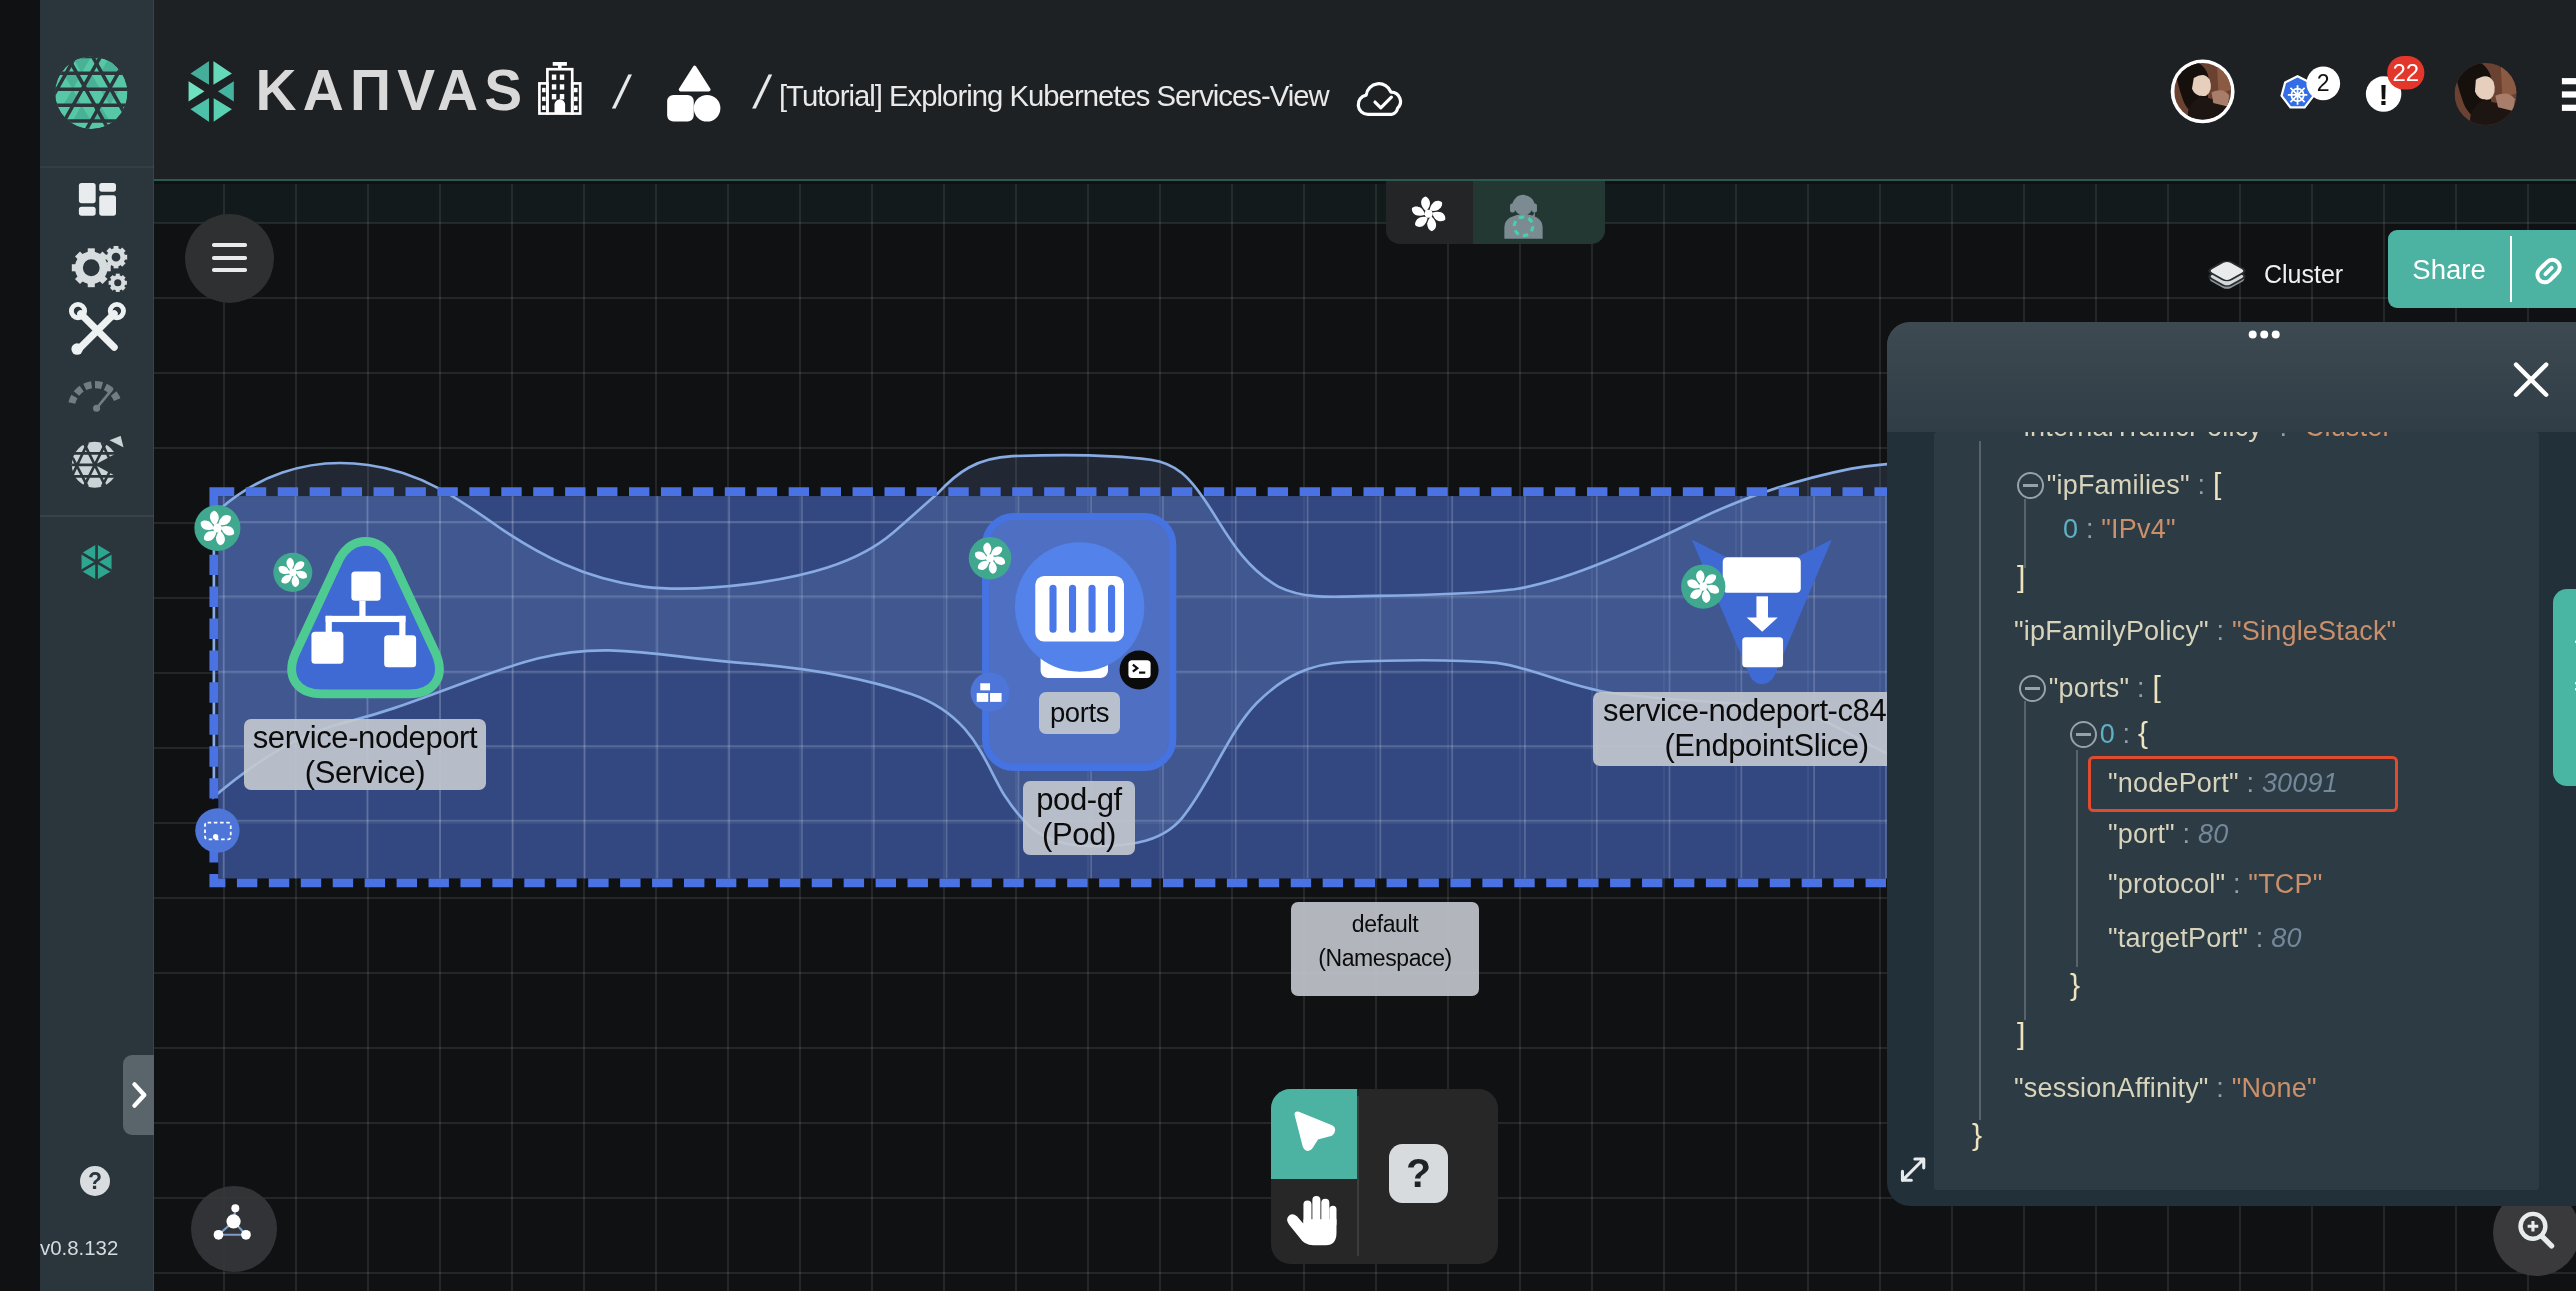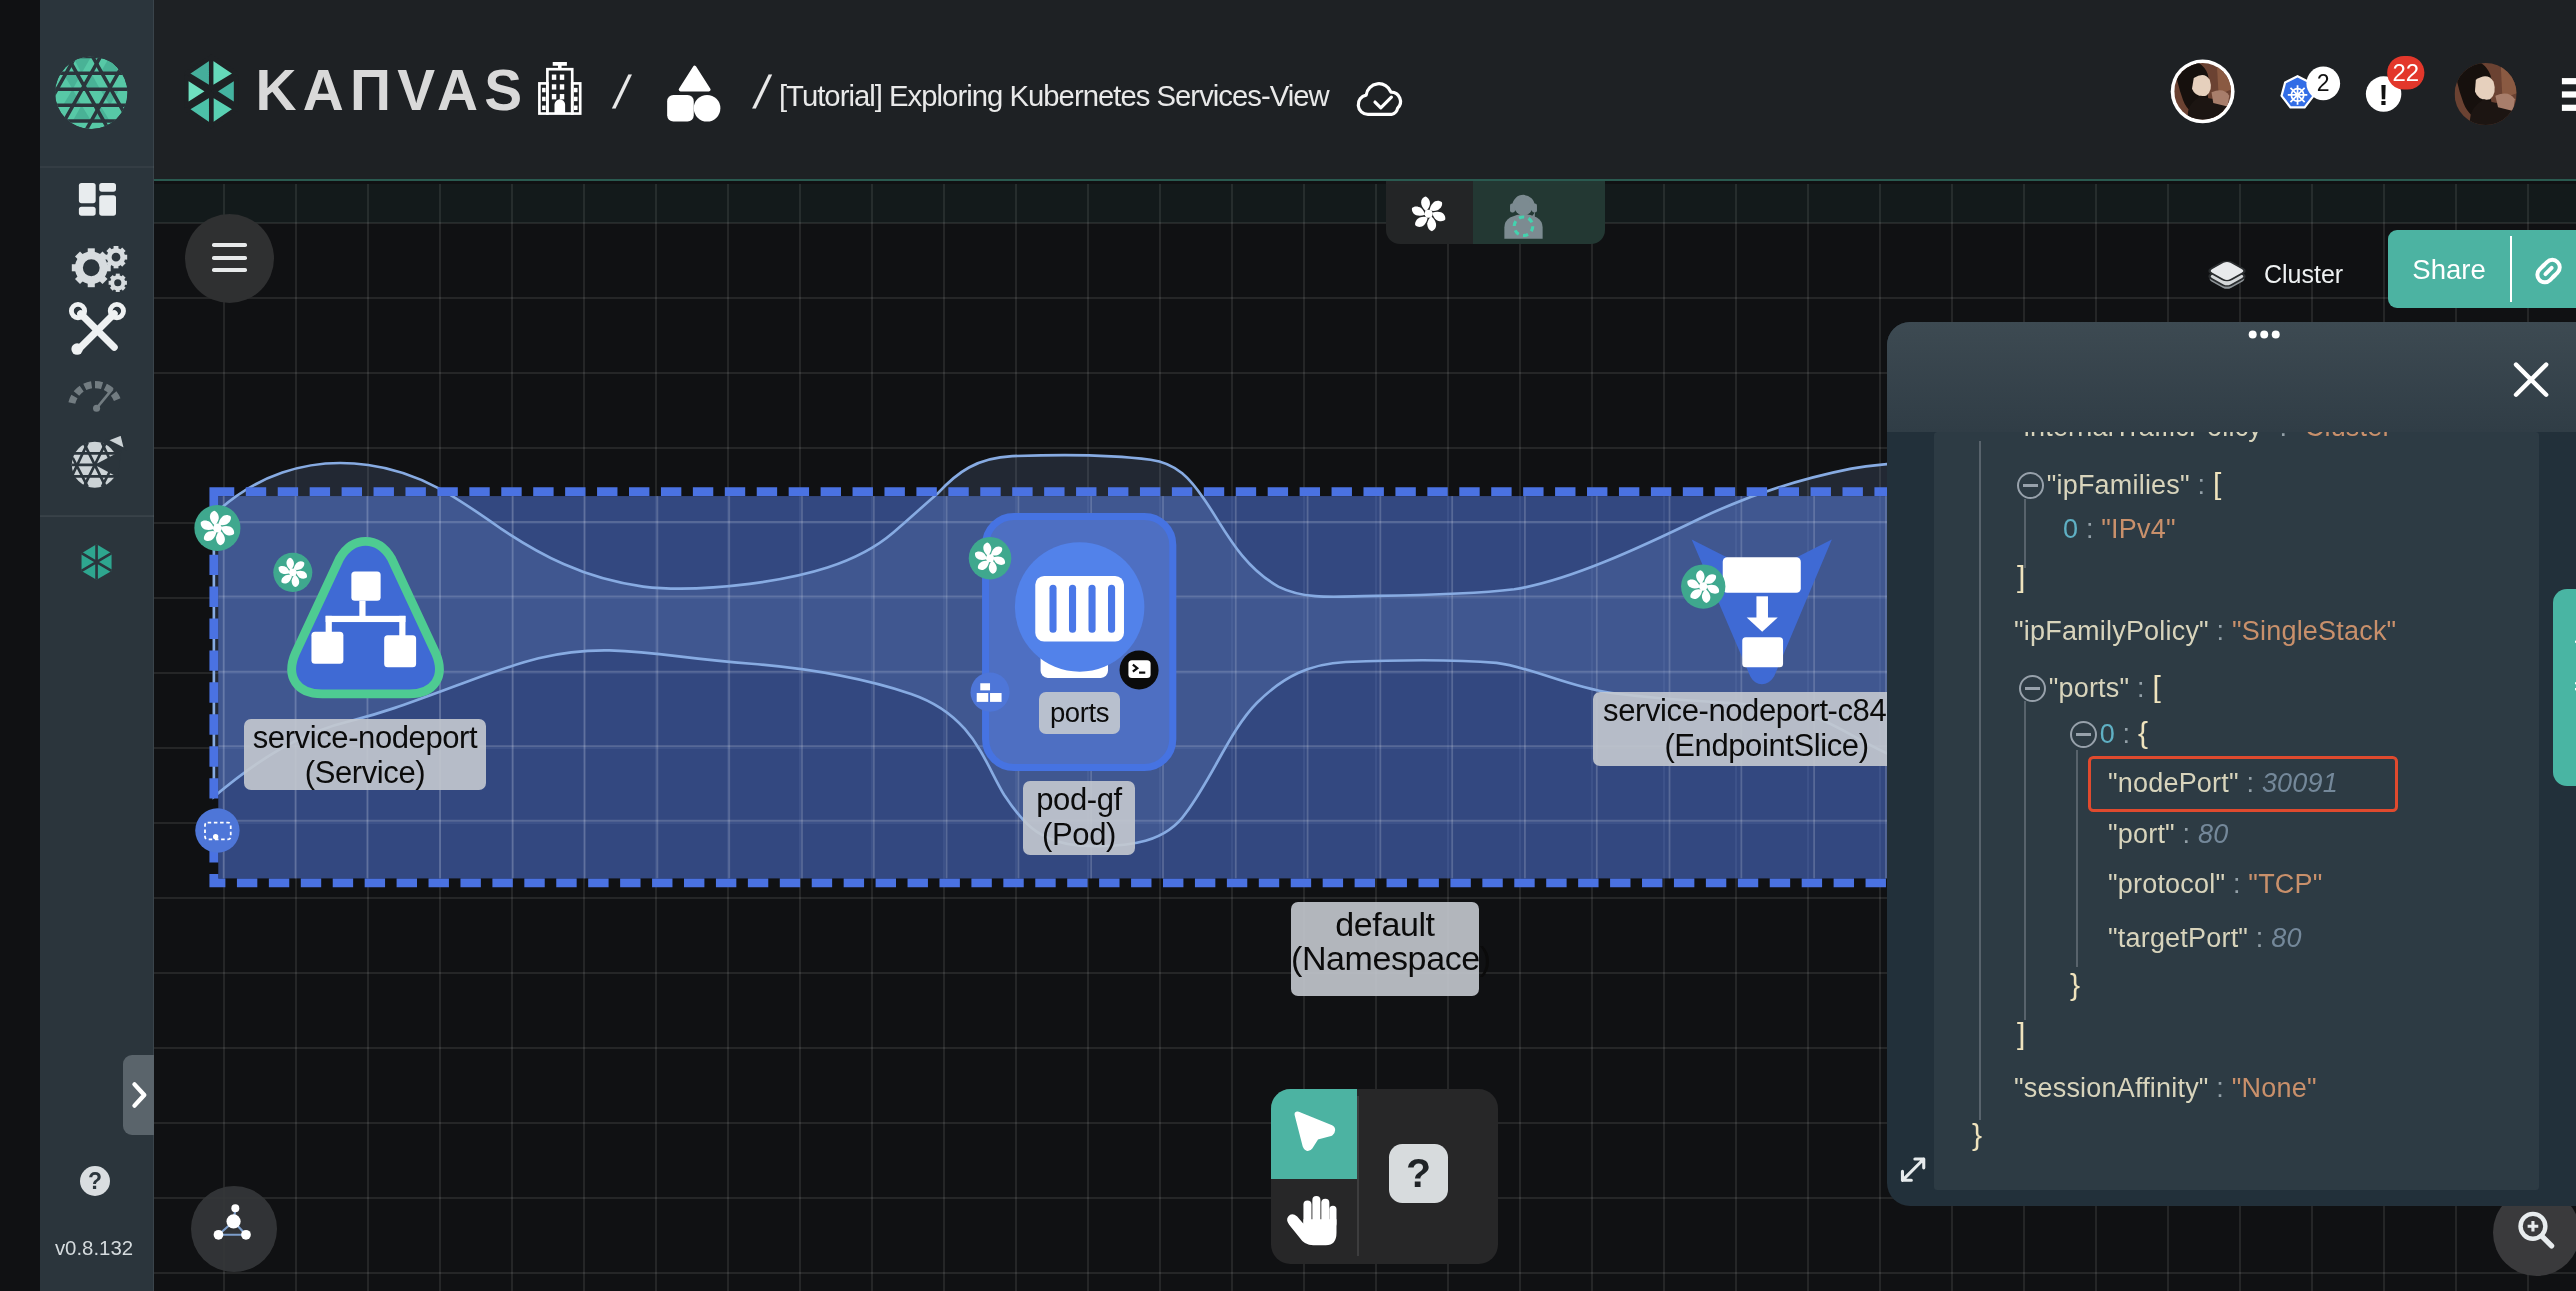--- a/index.html
+++ b/index.html
@@ -80,21 +80,21 @@
     background:#2f3031; border-radius:50%; z-index:8; }
   #hamfab .bar { position:absolute; left:27px; width:35px; height:4.4px;
     background:#e8eaeb; border-radius:1.8px; }
 
   
   #expandtab { position:absolute; left:83px; top:1055px; width:31px; height:80px;
     background:#5a646b; border-radius:9px 0 0 9px; z-index:31; }
   #helpcirc { position:absolute; left:40px; top:1166px; width:30px; height:30px;
     background:#d9dde0; border-radius:50%; z-index:31; color:#2b353c;
     font-size:23px; font-weight:bold; text-align:center; line-height:30px; }
-  #version { position:absolute; left:0px; top:1237px; width:108px; text-align:center;
+  #version { position:absolute; left:0px; top:1237px; width:108px; 
     color:#d5dbde; font-size:20.4px; z-index:31; }
 
   
   #chipL { position:absolute; left:1346px; top:181px; width:87px; height:63px;
     background:#232526; border-radius:0 0 0 14px; z-index:7; }
   #chipR { position:absolute; left:1433px; top:181px; width:132px; height:63px;
     background:#24393755; background-color:#233833; border-radius:0 0 14px 0; z-index:7; }
 </style>
 </head>
 <body>
@@ -474,21 +474,21 @@
   <div id="hamfab">
       <div class="bar" style="top:29px"></div>
       <div class="bar" style="top:42px"></div>
       <div class="bar" style="top:54px"></div>
     </div>
 
   <div class="label" style="left:204px; top:719px; width:242px; height:71px;">service-nodeport<br>(Service)</div>
   <div class="label" style="left:999px; top:692px; width:81px; height:42px; line-height:39px; font-size:27.5px;">ports</div>
   <div class="label" style="left:983px; top:781px; width:112px; height:74px;">pod-gf<br>(Pod)</div>
   <div class="label" style="left:1553px; top:692px; width:347px; height:74px;">service-nodeport-c8405r<br>(EndpointSlice)</div>
-  <div class="label" style="left:1251px; top:902px; width:188px; height:94px; padding-top:5.3px; font-size:34px; line-height:34px;">default<br>(Namespace)</div>
+  <div class="label" style="left:1251px; top:902px; width:188px; height:94px; padding-top:5.3px; font-size:23px; line-height:34px;">default<br>(Namespace)</div>
 
   <div id="panel">
     <div id="panelhead"></div>
     <div id="panelbody">
       <div class="gline" style="left:45px; top:9px; height:679px;"></div>
       <div class="gline" style="left:90px; top:67px; height:69px;"></div>
       <div class="gline" style="left:90px; top:269px; height:319px;"></div>
       <div class="gline" style="left:142px; top:318px; height:217px;"></div>
 
       <div class="jrow" style="left:80px; top:-20.4px;"><span class="jk">"internalTrafficPolicy"</span> <span class="jp">:</span> <span class="js">"Cluster"</span></div>

